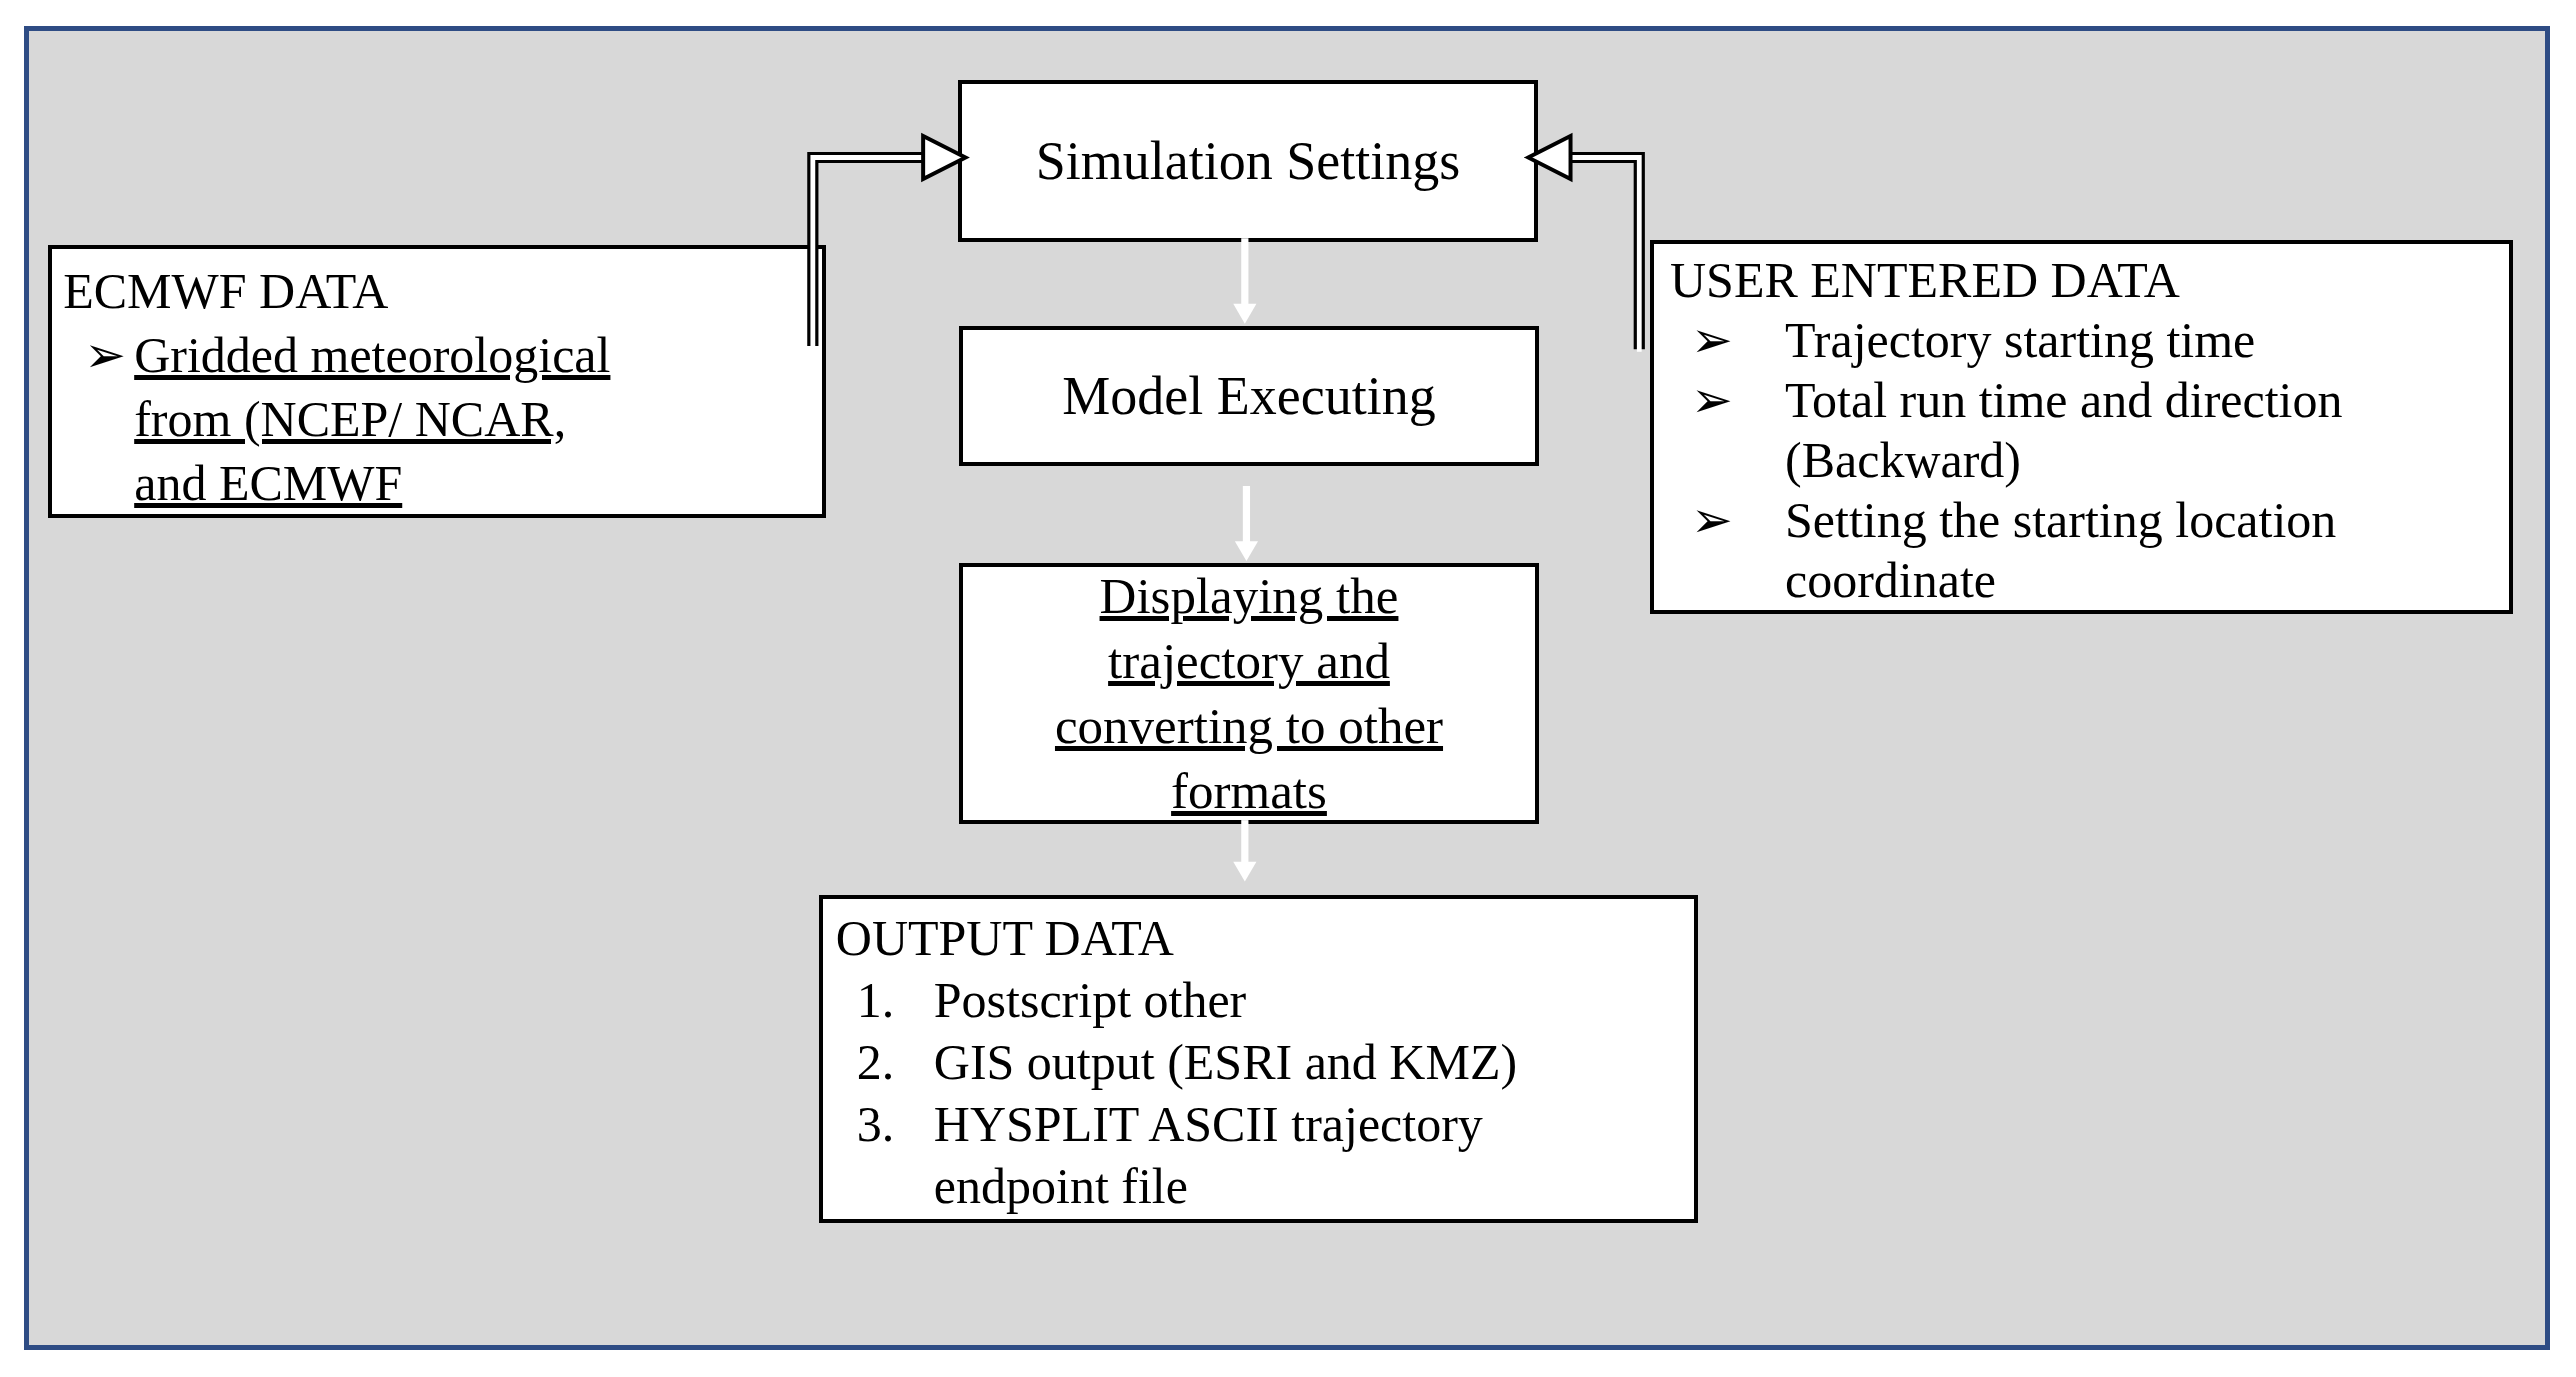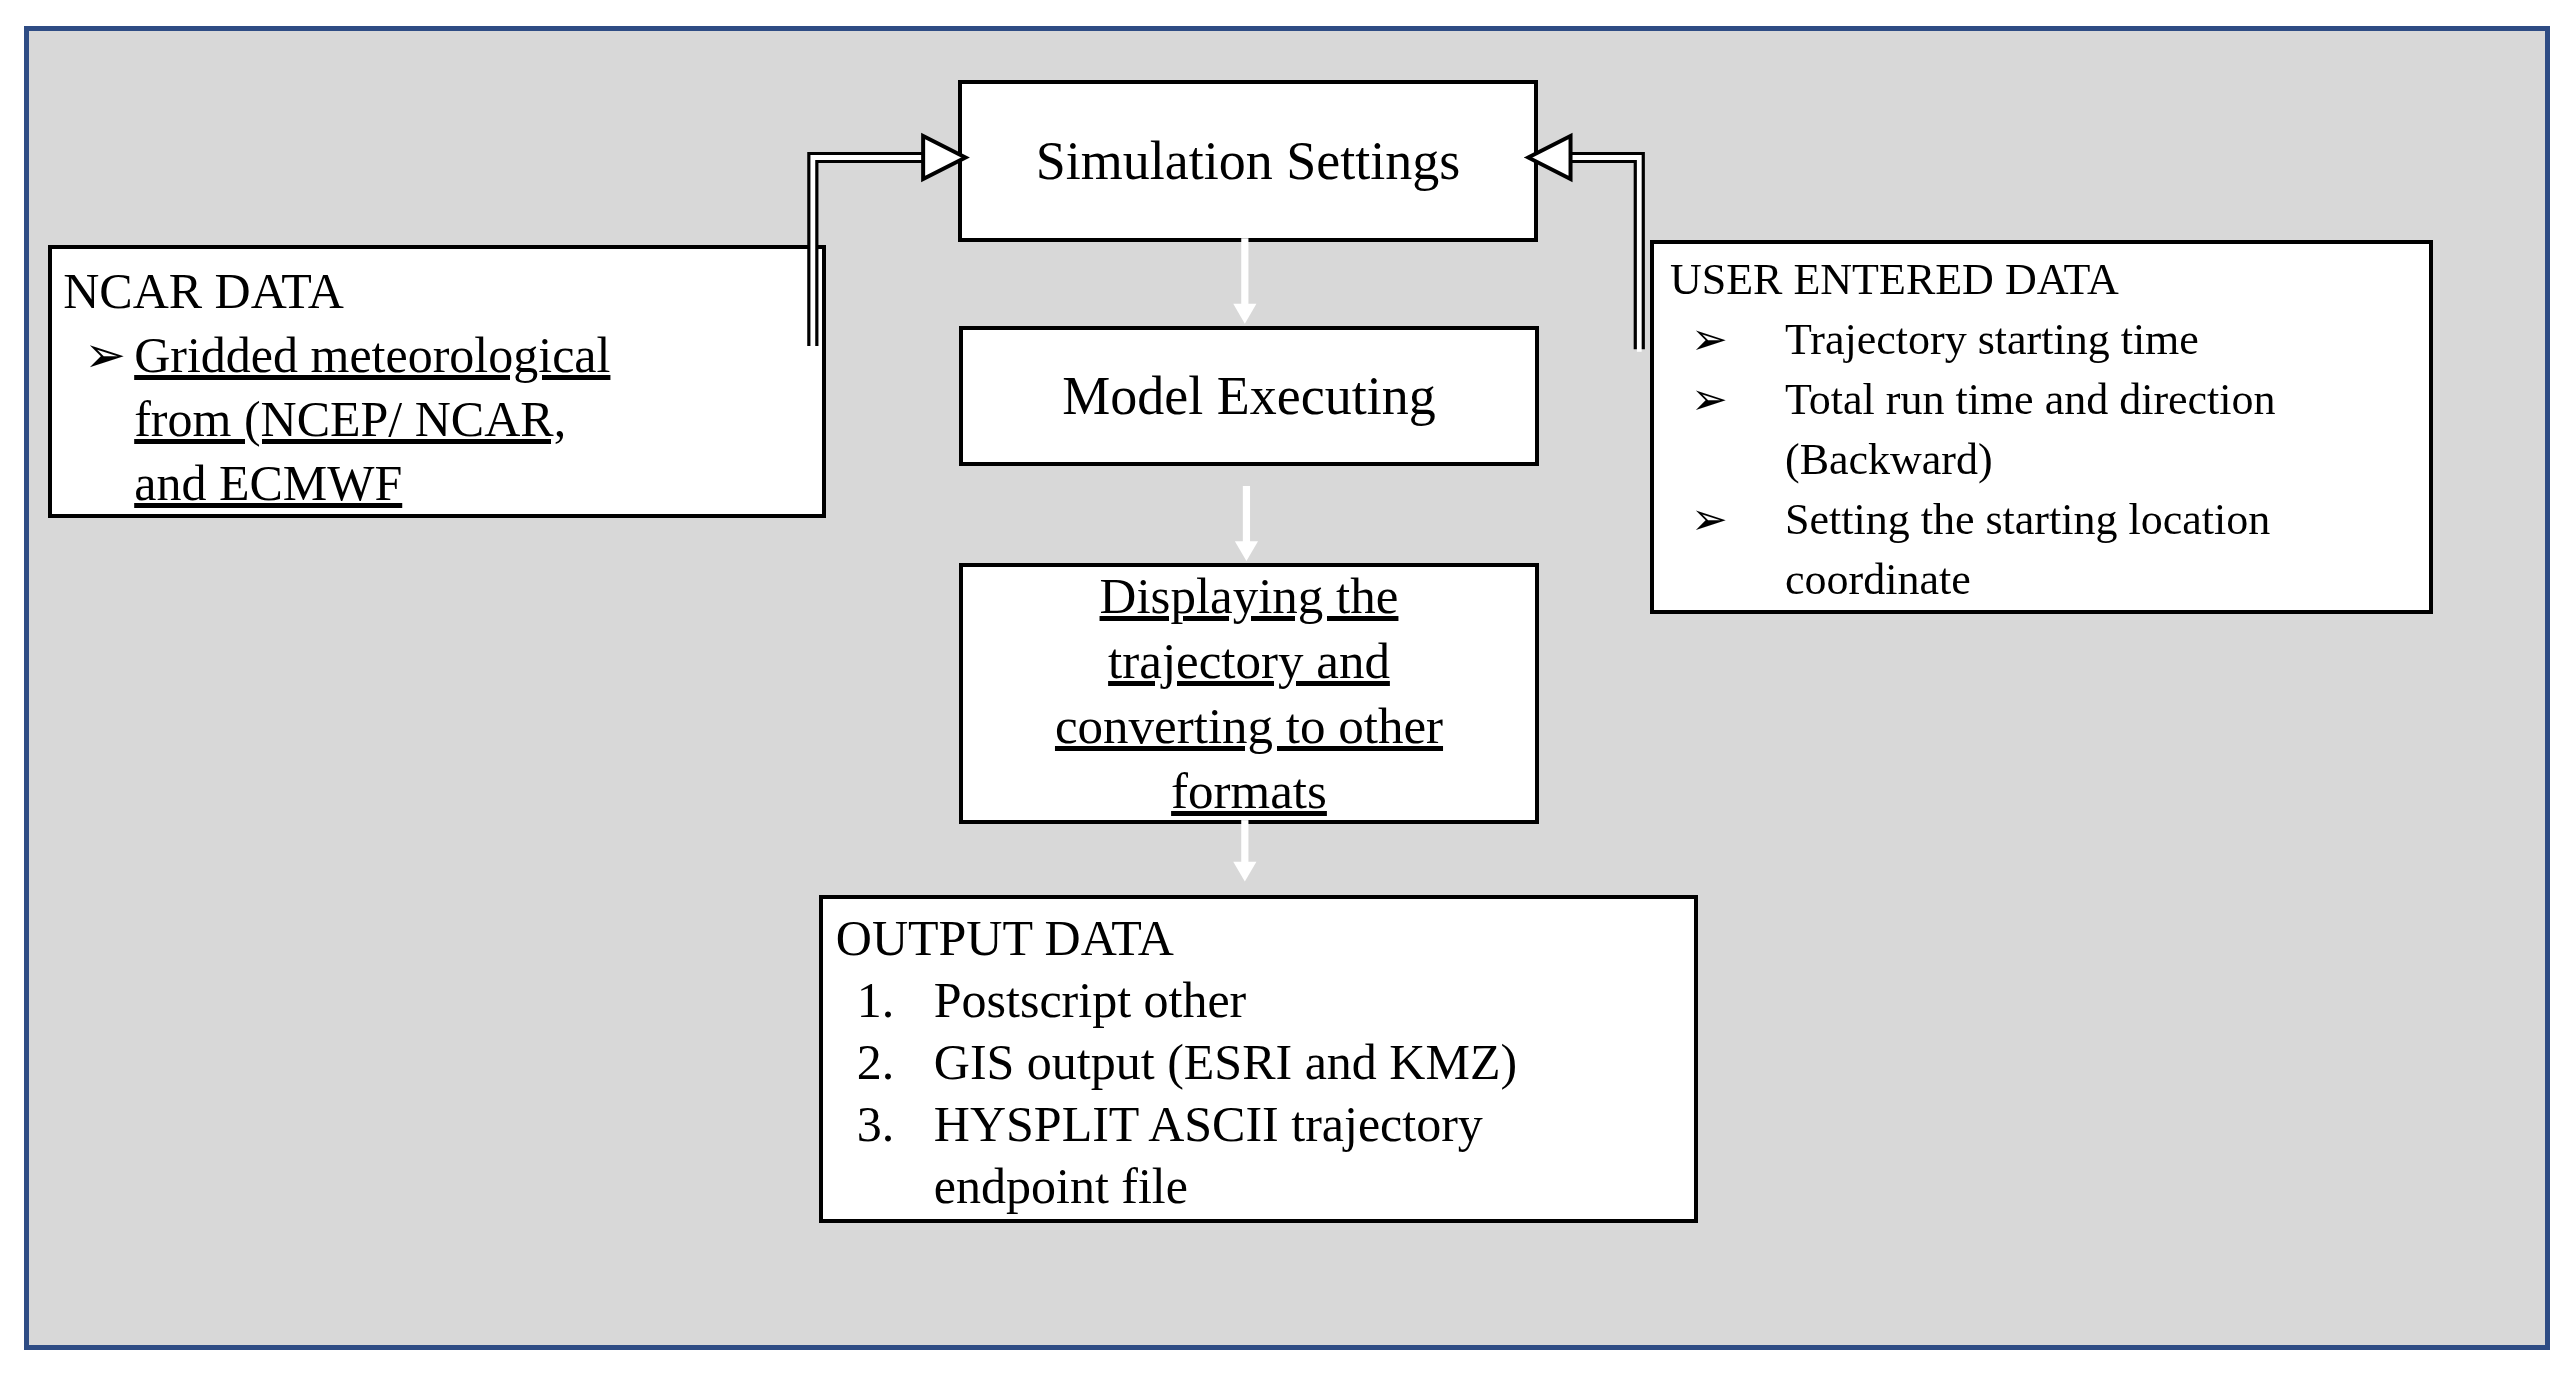--- a/index.html
+++ b/index.html
@@ -23,21 +23,21 @@
   }
   .center-node{
     display:flex;align-items:center;justify-content:center;
     text-align:center;font-size:54px;line-height:66px;
   }
   .sim{left:958px;top:80px;width:580px;height:162px;}
   .model{left:959px;top:326px;width:580px;height:140px;}
   .disp{left:959px;top:563px;width:580px;height:261px;font-size:51px;line-height:65px;}
   .disp .wrap-limit{max-width:456px;margin:0 auto;text-decoration:underline;}
   .input{left:48px;top:245px;width:778px;height:273px;padding:9.6px 16px 0 11.2px;font-size:50px;line-height:64px;}
-  .user{left:1650px;top:240px;width:783px;height:374px;padding:6.4px 16px 0 16px;font-size:44px;line-height:60px;}
+  .user{left:1650px;top:240px;width:863px;height:374px;padding:6.4px 16px 0 16px;font-size:50px;line-height:60px;}
   .output{left:819px;top:879px;width:879px;height:328px;padding:8px 16px 0 12.8px;font-size:50px;line-height:62px;margin-top:16px;}
   .box-title{white-space:nowrap;}
   .bullet-item{display:flex;align-items:flex-start;padding-left:21px;}
   .bullet-glyph{width:50px;flex:0 0 50px;}
   .input .bullet-text{width:512px;text-decoration:underline;}
   .user .bullet-text{width:735px;margin-left:44px;}
   .num-item{display:flex;align-items:flex-start;padding-left:21px;}
   .num{width:77px;flex:0 0 77px;}
   .num-text{width:671px;}
   svg.overlay{
@@ -58,21 +58,21 @@
 
   <div class="node center-node model">
     <div>Model Executing</div>
   </div>
 
   <div class="node center-node disp">
     <div class="wrap-limit">Displaying the trajectory and converting to other formats</div>
   </div>
 
   <div class="node input">
-    <div class="box-title">NCAR DATA</div>
+    <div class="box-title">ECMWF DATA</div>
     <div class="bullet-item">
       <span class="bullet-glyph">➢</span>
       <span class="bullet-text">Gridded meteorological from (NCEP/ NCAR, and ECMWF</span>
     </div>
   </div>
 
   <div class="node user">
     <div class="box-title">USER ENTERED DATA</div>
     <div class="bullet-item">
       <span class="bullet-glyph">➢</span>

